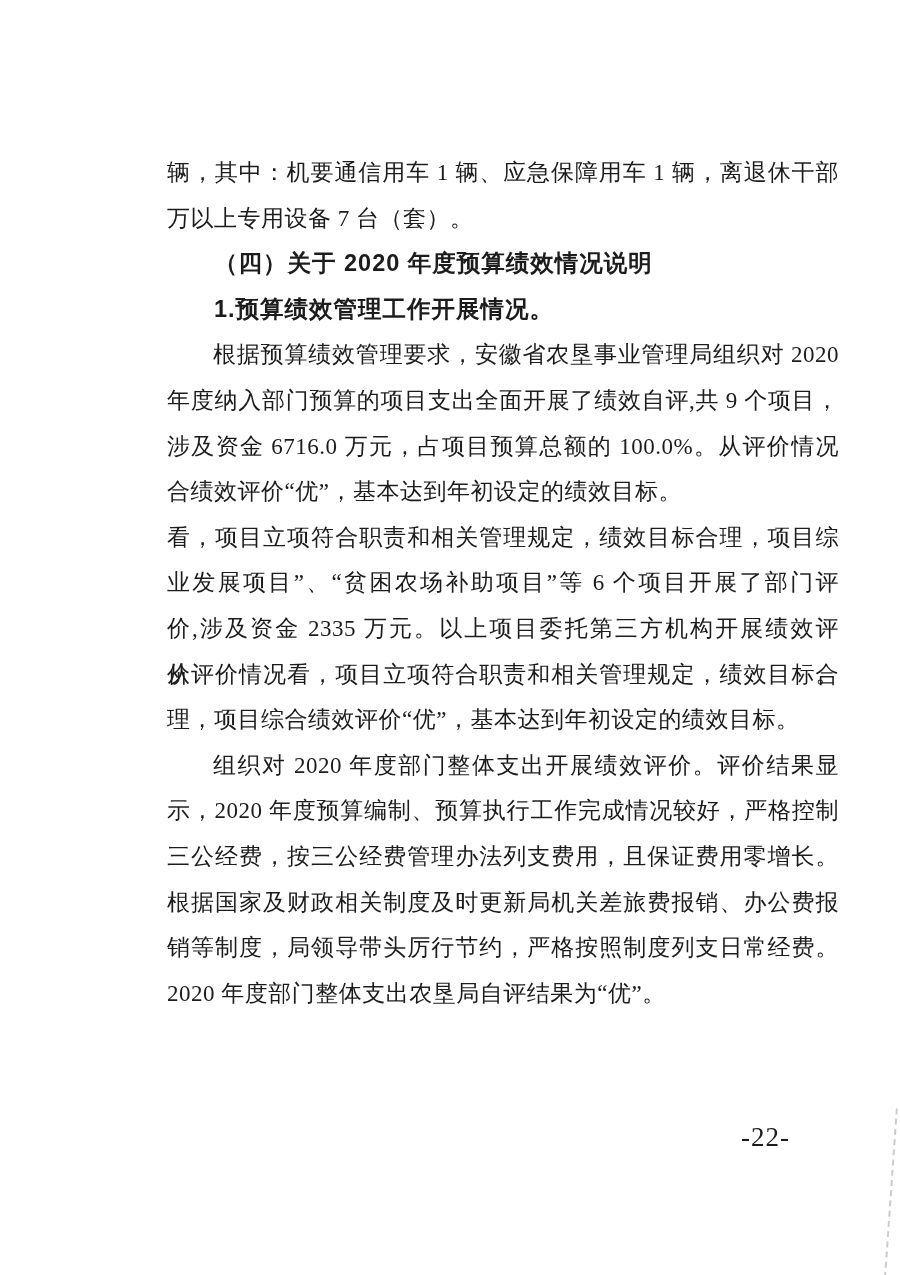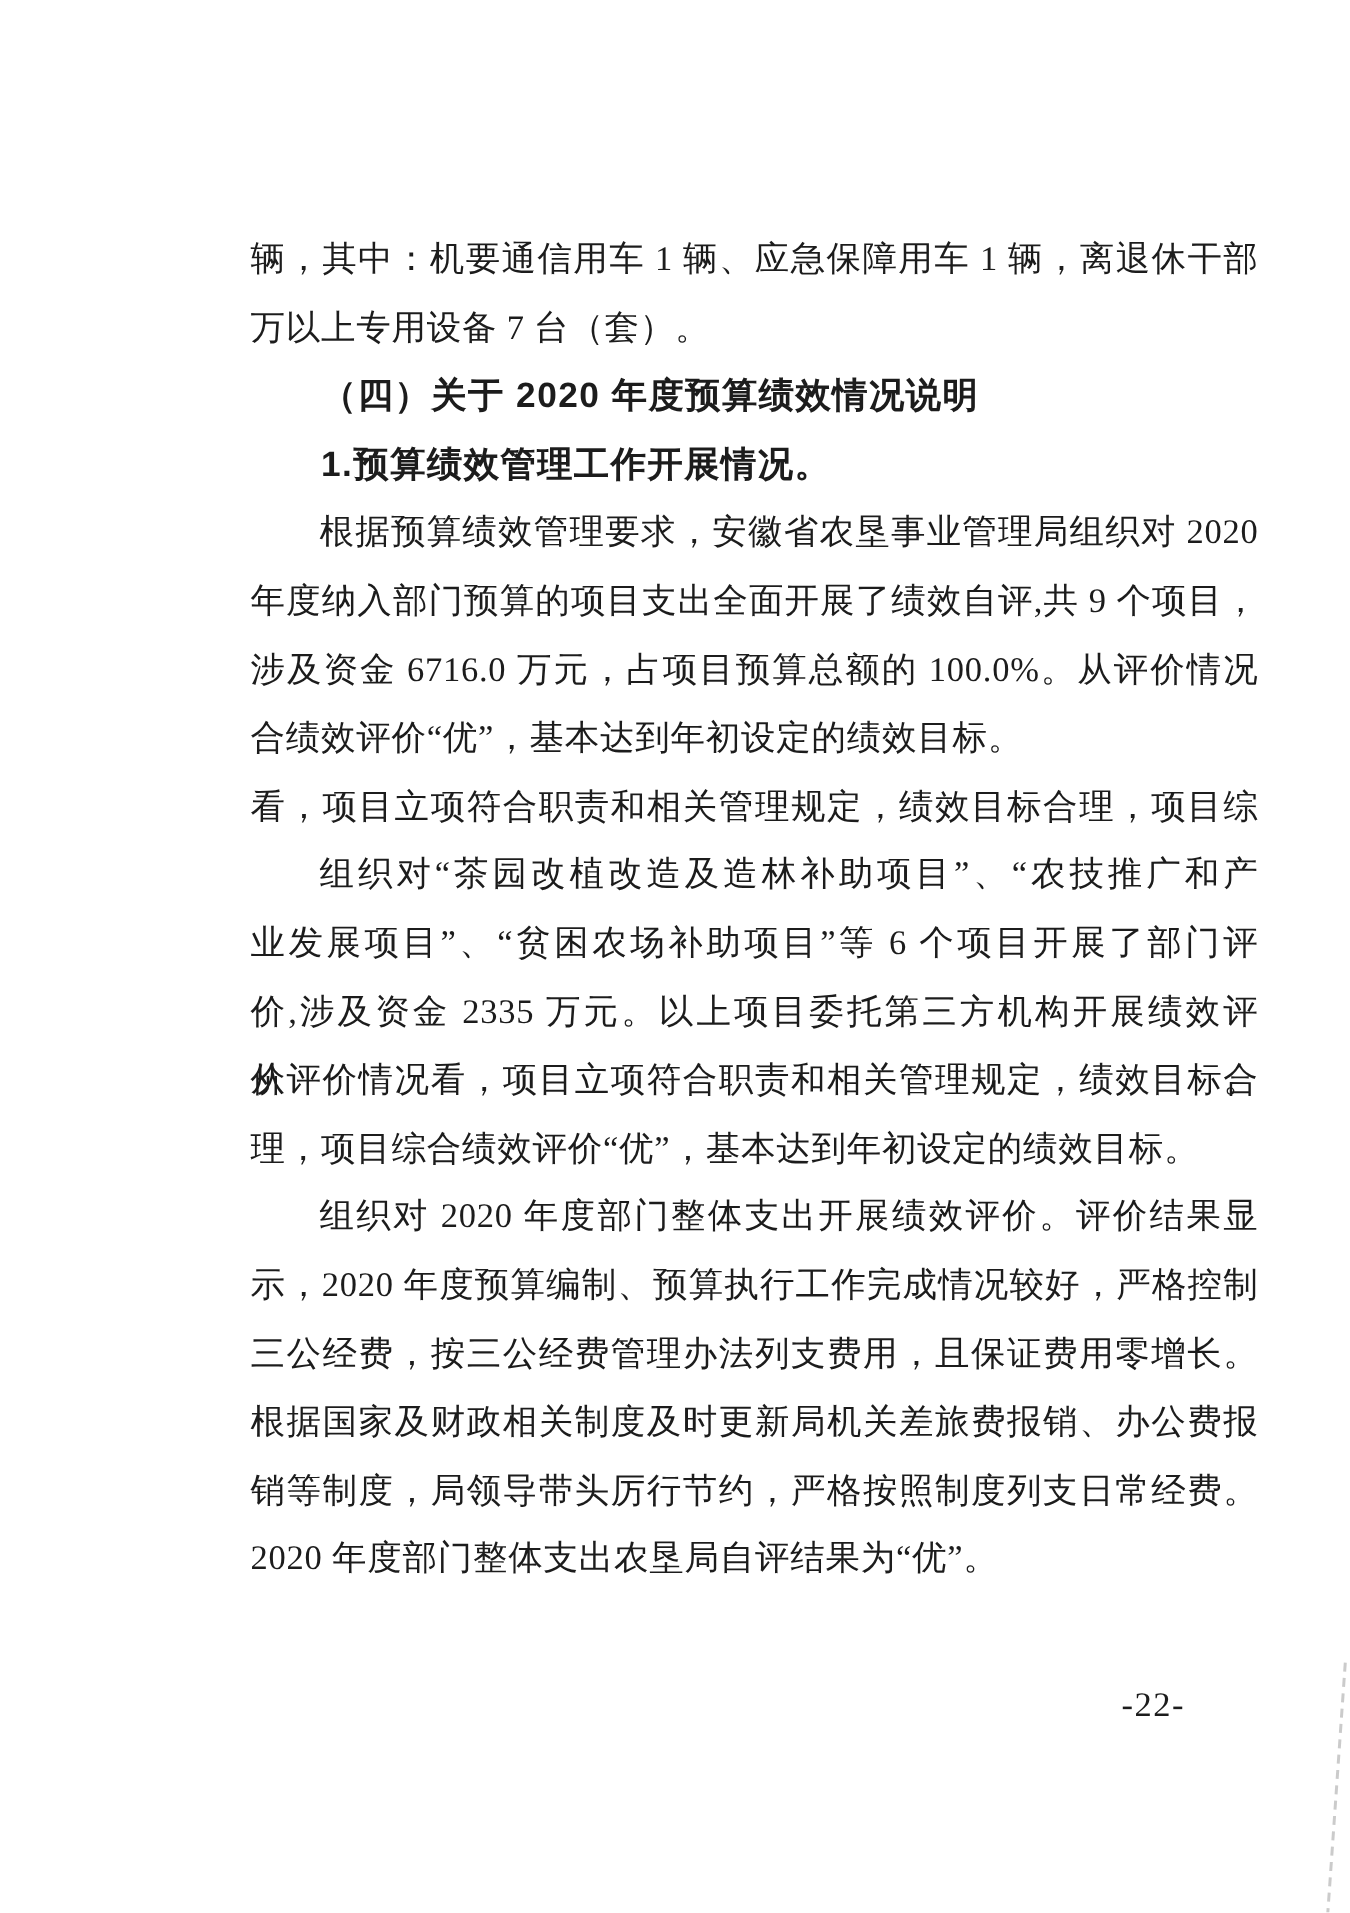--- a/index.html
+++ b/index.html
@@ -44,21 +44,21 @@
     font-weight: bold;
     font-size: 23.5px;
     letter-spacing: 1px;
   }
   .page-number {
     position: absolute;
     top: 1122px;
     left: 0;
     width: 790px;
     text-align: right;
-    font-size: 23px;
+    font-size: 27px;
     line-height: 30px;
     letter-spacing: 1px;
   }
   .scan-artifact {
     position: absolute;
     left: 884px;
     top: 1108px;
     height: 170px;
     width: 0;
     border-left: 2px dashed #bfbfbf;
@@ -74,21 +74,20 @@
   <div class="text-block">
     <div class="line justify">辆，其中：机要通信用车 1 辆、应急保障用车 1 辆，离退休干部</div>
     <div class="line">万以上专用设备 7 台（套）。</div>
     <div class="line heading indent">（四）关于 2020 年度预算绩效情况说明</div>
     <div class="line heading indent">1.预算绩效管理工作开展情况。</div>
     <div class="line indent justify">根据预算绩效管理要求，安徽省农垦事业管理局组织对 2020</div>
     <div class="line justify">年度纳入部门预算的项目支出全面开展了绩效自评,共 9 个项目，</div>
     <div class="line justify">涉及资金 6716.0 万元，占项目预算总额的 100.0%。从评价情况</div>
     <div class="line">合绩效评价“优”，基本达到年初设定的绩效目标。</div>
     <div class="line justify">看，项目立项符合职责和相关管理规定，绩效目标合理，项目综</div>
-    <div class="line indent justify">组织对“茶园改植改造及造林补助项目”、“农技推广和产</div>
     <div class="line justify">业发展项目”、“贫困农场补助项目”等 6 个项目开展了部门评</div>
     <div class="line justify">价,涉及资金 2335 万元。以上项目委托第三方机构开展绩效评价。</div>
     <div class="line justify">从评价情况看，项目立项符合职责和相关管理规定，绩效目标合</div>
     <div class="line">理，项目综合绩效评价“优”，基本达到年初设定的绩效目标。</div>
     <div class="line indent justify">组织对 2020 年度部门整体支出开展绩效评价。评价结果显</div>
     <div class="line justify">示，2020 年度预算编制、预算执行工作完成情况较好，严格控制</div>
     <div class="line justify">三公经费，按三公经费管理办法列支费用，且保证费用零增长。</div>
     <div class="line justify">根据国家及财政相关制度及时更新局机关差旅费报销、办公费报</div>
     <div class="line justify">销等制度，局领导带头厉行节约，严格按照制度列支日常经费。</div>
     <div class="line">2020 年度部门整体支出农垦局自评结果为“优”。</div>

